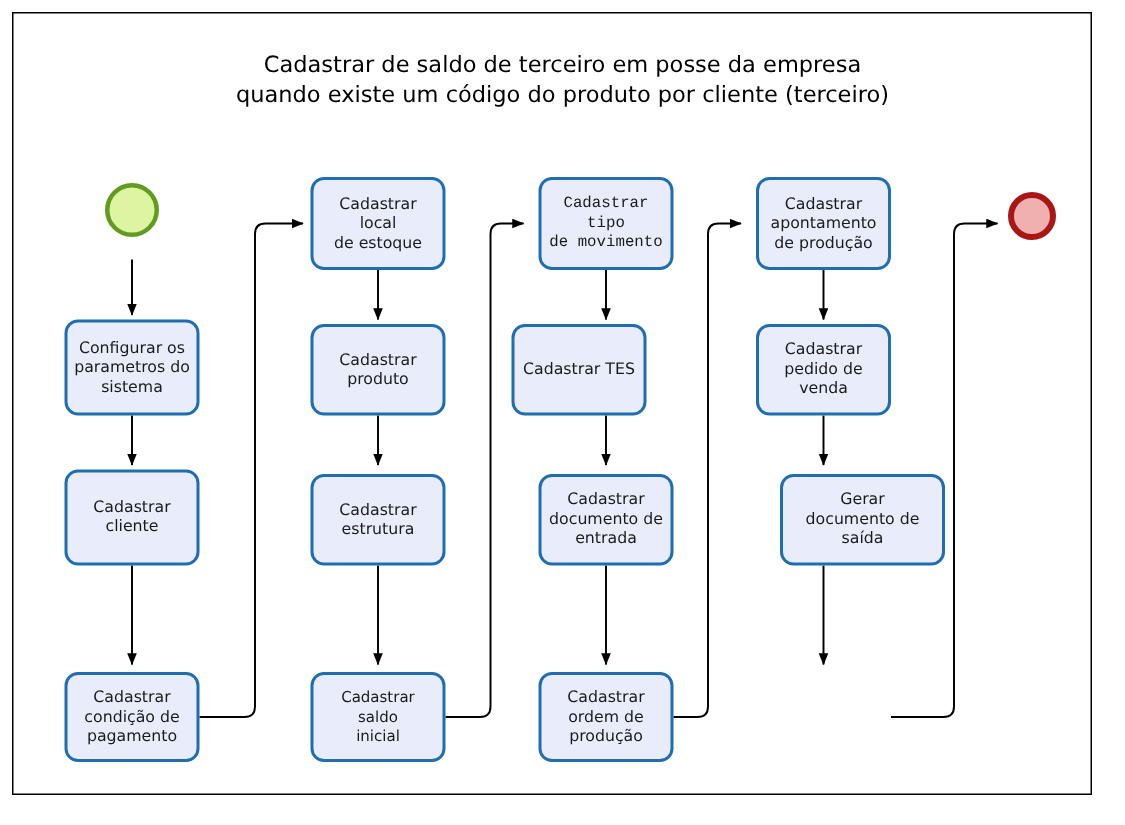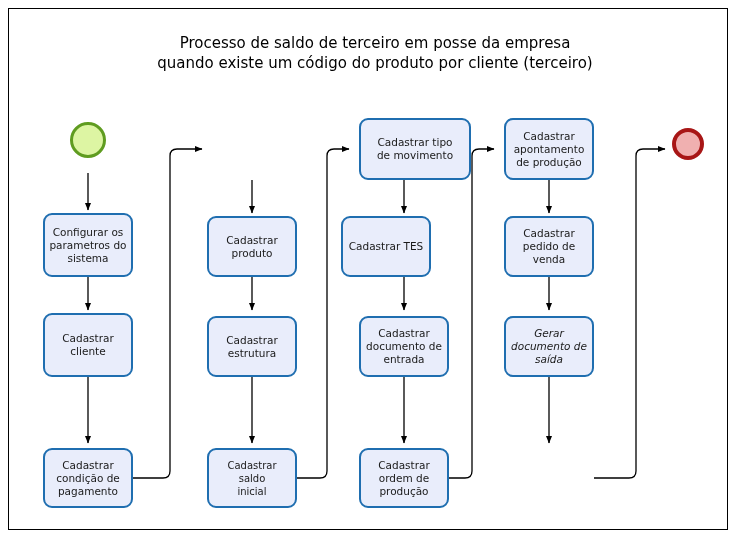--- a/index.html
+++ b/index.html
@@ -82,21 +82,21 @@
     border: 4px solid #a81616;
   }
 </style>
 </head>
 <body>
 
 <div id="canvas">
 
   <div class="frame"></div>
 
-  <div class="diagram-title">Processo de saldo de terceiro em posse da empresa
+  <div class="diagram-title">Cadastrar de saldo de terceiro em posse da empresa
 quando existe um código do produto por cliente (terceiro)</div>
 
   <svg class="edges" viewBox="0 0 750 550" xmlns="http://www.w3.org/2000/svg">
     <defs>
       <marker id="arrow" markerWidth="9" markerHeight="9" refX="7.5" refY="3.2" orient="auto" markerUnits="userSpaceOnUse">
         <path d="M0,0 L8,3.2 L0,6.4 z" fill="#000000"></path>
       </marker>
     </defs>
     <g stroke="#000000" stroke-width="1.3" fill="none">
 
@@ -131,40 +131,42 @@
 
   <div class="node" style="left:43px; top:213px; width:90px; height:64px;">Configurar os
 parametros do
 sistema</div>
   <div class="node" style="left:43px; top:313px; width:90px; height:64px;">Cadastrar
 cliente</div>
   <div class="node" style="left:43px; top:448px; width:90px; height:60px;">Cadastrar
 condição de
 pagamento</div>
 
+  <div class="node" style="left:207px; top:118px; width:90px; height:62px;">Cadastrar local
+de estoque</div>
   <div class="node" style="left:207px; top:216px; width:90px; height:61px;">Cadastrar
 produto</div>
   <div class="node" style="left:207px; top:316px; width:90px; height:61px;">Cadastrar
 estrutura</div>
   <div class="node narrow-text" style="left:207px; top:448px; width:90px; height:60px;">Cadastrar saldo
 inicial</div>
 
-  <div class="node" style="left:359px; top:118px; width:112px; height:62px;">Cadastrar tipo
+  <div class="node" style="left:359px; top:118px; width:90px; height:62px;font-family:Liberation Mono, monospace;">Cadastrar tipo
 de movimento</div>
   <div class="node" style="left:341px; top:216px; width:90px; height:61px;">Cadastrar TES</div>
   <div class="node" style="left:359px; top:316px; width:90px; height:61px;">Cadastrar
 documento de
 entrada</div>
   <div class="node" style="left:359px; top:448px; width:90px; height:60px;">Cadastrar
 ordem de
 produção</div>
 
   <div class="node" style="left:504px; top:118px; width:90px; height:62px;">Cadastrar
 apontamento
 de produção</div>
   <div class="node" style="left:504px; top:216px; width:90px; height:61px;">Cadastrar
 pedido de
 venda</div>
-  <div class="node" style="left:504px; top:316px; width:90px; height:61px;font-style:italic;">Gerar
+  <div class="node" style="left:520px; top:316px; width:110px; height:61px;">Gerar
 documento de
 saída</div>
 
 </div>
 
 </body></html>

